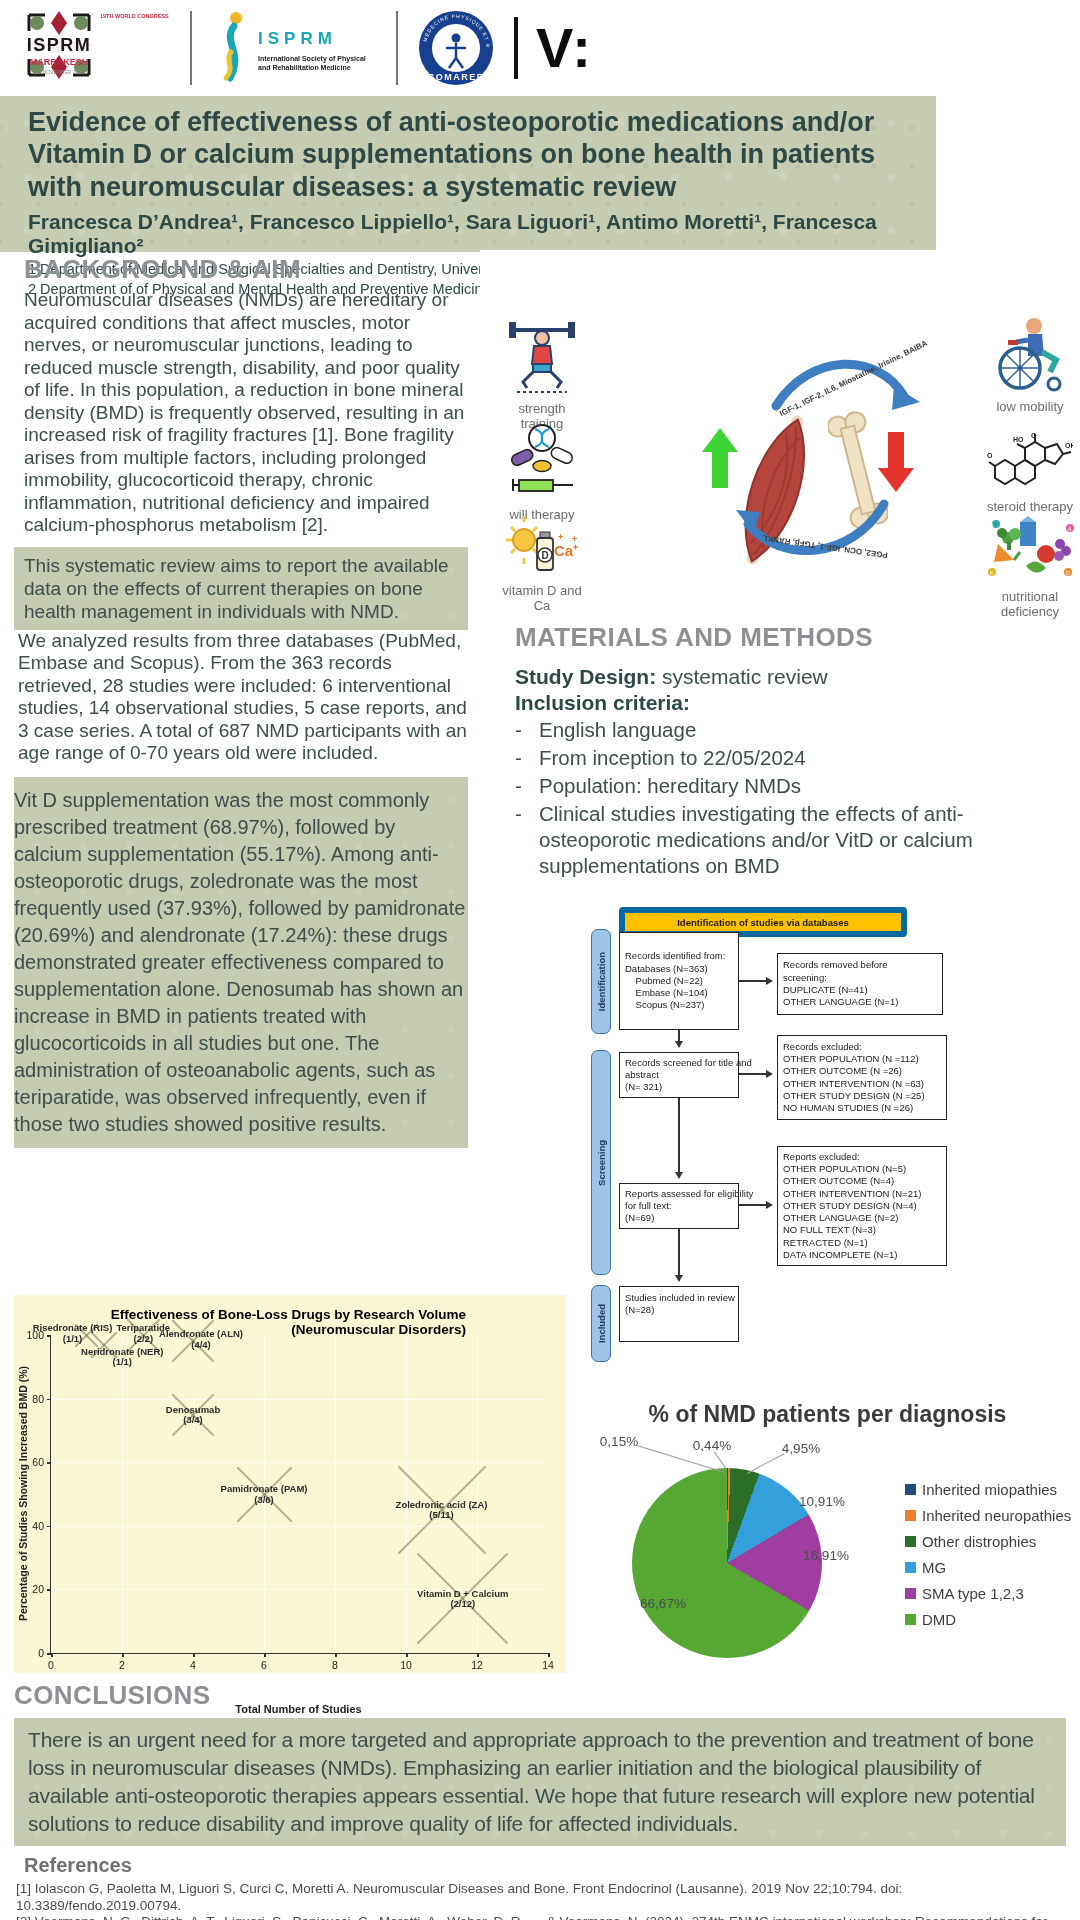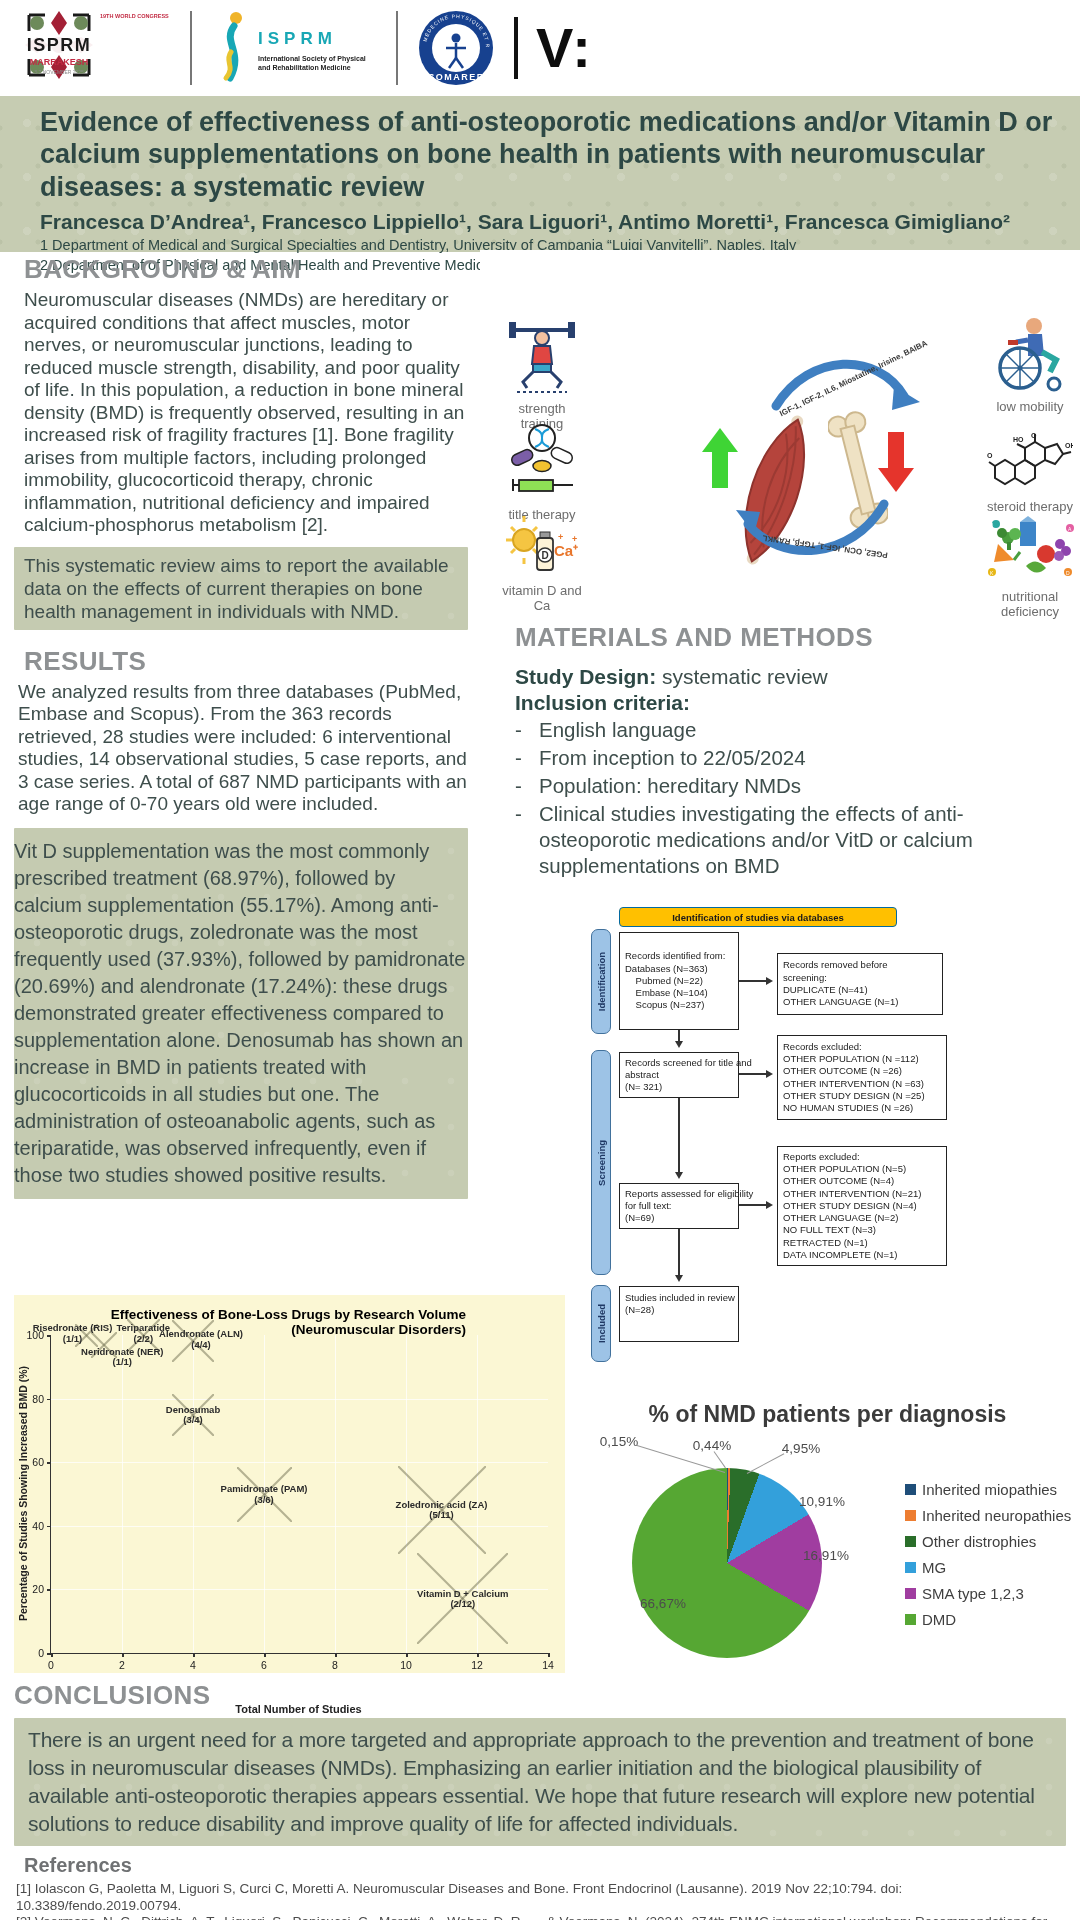--- a/index.html
+++ b/index.html
@@ -7,25 +7,25 @@
     font-family:"Liberation Sans",sans-serif;overflow:hidden;color:#3e4e4c;}
 
   
   #header{position:absolute;left:0;top:0;width:1080px;height:96px;background:#fff;
     display:flex;align-items:center;gap:18px;padding-left:14px;box-sizing:border-box;}
   .vdiv{width:2px;height:74px;background:#777;}
   .vdiv.thick{width:4px;height:62px;background:#111;}
   #v-logo{font-size:56px;font-weight:900;color:#0d0d0d;letter-spacing:2px;line-height:1;}
 
   
-  #titlebar{position:absolute;left:0;top:96px;width:1080px;height:156px;background:#c6ccb2;
+  #titlebar{position:absolute;left:0;top:96px;width:936px;height:156px;background:#c6ccb2;
     background-image:radial-gradient(rgba(255,255,255,.14) 10%,transparent 11%),
                      radial-gradient(rgba(90,110,70,.10) 9%,transparent 10%);
     background-size:54px 54px,38px 38px;background-position:0 0,19px 13px;
-    box-sizing:border-box;padding:10px 24px 0 40px;}
+    box-sizing:border-box;padding:10px 24px 0 28px;}
   #poster-title{font-size:27px;font-weight:800;color:#2d4845;line-height:1.2;margin:0;}
   #authors{font-size:21px;font-weight:800;color:#2d4845;margin-top:7px;}
   .affil{font-size:14.5px;font-weight:400;color:#2d4845;margin-top:2px;line-height:1.25;}
 
   .sec-h{font-size:26px;font-weight:800;color:#8e9193;letter-spacing:.4px;margin:0;}
   .body-txt{font-size:19px;line-height:22.5px;color:#3e4e4c;}
   .greenbox{background:#c5cbb1;
     background-image:radial-gradient(rgba(255,255,255,.10) 10%,transparent 11%);
     background-size:46px 46px;border-radius:1px;}
 
@@ -46,21 +46,21 @@
   
   #methods{position:absolute;left:515px;top:622px;width:560px;}
   #methods .line1{margin-top:12px;font-size:21px;}
   #methods b{color:#2d4845;}
   .bullet{display:flex;font-size:20.5px;line-height:26px;color:#3e4e4c;margin-top:2px;}
   .bullet .dash{width:24px;flex:none;}
 
   
   #prisma{position:absolute;left:483px;top:903px;width:597px;height:478px;background:#fff;}
   #prisma-banner{position:absolute;left:136px;top:4px;width:276px;height:18px;background:#ffc000;
-    border:1px solid #0369a1;border-radius:4px;display:flex;align-items:center;justify-content:center;
+    border:6px solid #0369a1;border-radius:4px;display:flex;align-items:center;justify-content:center;
     font-size:9.5px;font-weight:bold;color:#1a1a1a;}
   .stage{position:absolute;width:18px;background:#9dc3e6;border:1px solid #41719c;border-radius:7px;
     display:flex;align-items:center;justify-content:center;}
   .stage span{writing-mode:vertical-rl;transform:rotate(180deg);font-size:9.5px;font-weight:bold;color:#1f3864;}
   .pbox{position:absolute;background:#fff;border:1.3px solid #222;box-sizing:border-box;
     font-size:9.5px;line-height:12.3px;color:#222;padding:5px 5px;display:flex;flex-direction:column;justify-content:center;}
   .pbox div{white-space:pre;}
   .varrow{position:absolute;width:1.6px;background:#333;}
   .varrow::after{content:'';position:absolute;bottom:-6px;left:-3.2px;border:4px solid transparent;border-top:7px solid #333;}
   .harrow{position:absolute;height:1.6px;background:#333;}
@@ -170,21 +170,20 @@
     <h1 id="poster-title">Evidence of effectiveness of anti-osteoporotic medications and/or Vitamin D or calcium supplementations on bone health in patients with neuromuscular diseases: a systematic review</h1>
     <div id="authors">Francesca D’Andrea¹, Francesco Lippiello¹, Sara Liguori¹, Antimo Moretti¹, Francesca Gimigliano²</div>
     <div class="affil">1 Department of Medical and Surgical Specialties and Dentistry, University of Campania “Luigi Vanvitelli”, Naples, Italy</div>
     <div class="affil">2 Department of of Physical and Mental Health and Preventive Medicine, University of Campania “Luigi Vanvitelli”, Naples, Italy</div>
   </div>
 
   <div id="leftcol">
     <h2 class="sec-h" style="margin-left:10px;">BACKGROUND &amp; AIM</h2>
     <div id="bg-body" class="body-txt">Neuromuscular diseases (NMDs) are hereditary or acquired conditions that affect muscles, motor nerves, or neuromuscular junctions, leading to reduced muscle strength, disability, and poor quality of life. In this population, a reduction in bone mineral density (BMD) is frequently observed, resulting in an increased risk of fragility fractures [1]. Bone fragility arises from multiple factors, including prolonged immobility, glucocorticoid therapy, chronic inflammation, nutritional deficiency and impaired calcium-phosphorus metabolism [2].</div>
     <div id="aim-box" class="greenbox">This systematic review aims to report the available data on the effects of current therapies on bone health management in individuals with NMD.</div>
-    <h2 id="results-h" class="sec-h">RESULTS</h2>
     <div id="results-body" class="body-txt">We analyzed results from three databases (PubMed, Embase and Scopus). From the 363 records retrieved, 28 studies were included: 6 interventional studies, 14 observational studies, 5 case reports, and 3 case series. A total of 687 NMD participants with an age range of 0-70 years old were included.</div>
     <div id="findings-box" class="greenbox">Vit D supplementation was the most commonly prescribed treatment (68.97%), followed by calcium supplementation (55.17%). Among anti-osteoporotic drugs, zoledronate was the most frequently used (37.93%), followed by pamidronate (20.69%) and alendronate (17.24%): these drugs demonstrated greater effectiveness compared to supplementation alone. Denosumab has shown an increase in BMD in patients treated with glucocorticoids in all studies but one. The administration of osteoanabolic agents, such as teriparatide, was observed infrequently, even if those two studies showed positive results.</div>
   </div>
 
   <div id="figure1">
 
     <div class="fig-item" style="left:22px;top:66px;width:80px;">
       <svg width="66" height="80" viewBox="0 0 66 80">
         <rect x="2" y="12" width="62" height="4" fill="#28406e"></rect>
         <rect x="0" y="6" width="7" height="16" fill="#28406e"></rect>
@@ -202,21 +201,21 @@
         <circle cx="35" cy="16" r="13" fill="#fff" stroke="#222" stroke-width="2"></circle>
         <path d="M28,7 C42,12 28,20 42,25 M42,7 C28,12 42,20 28,25" stroke="#1a9bd7" stroke-width="2" fill="none"></path>
         <rect x="4" y="30" width="22" height="11" rx="5.5" fill="#7b5ea7" stroke="#222" stroke-width="1.5" transform="rotate(-25 15 35)"></rect>
         <rect x="44" y="28" width="22" height="11" rx="5.5" fill="#fff" stroke="#222" stroke-width="1.5" transform="rotate(25 55 33)"></rect>
         <ellipse cx="35" cy="44" rx="9" ry="5.5" fill="#f2c230" stroke="#222" stroke-width="1.5"></ellipse>
         <rect x="12" y="58" width="34" height="11" fill="#8ee055" stroke="#222" stroke-width="1.8"></rect>
         <line x1="46" y1="63" x2="66" y2="63" stroke="#222" stroke-width="2"></line>
         <line x1="6" y1="63" x2="12" y2="63" stroke="#222" stroke-width="2"></line>
         <line x1="6" y1="57" x2="6" y2="69" stroke="#222" stroke-width="2"></line>
       </svg>
-      <div class="fig-label">title therapy</div>
+      <div class="fig-label">will therapy</div>
     </div>
     <div class="fig-item" style="left:22px;top:264px;width:80px;">
       <svg width="72" height="64" viewBox="0 0 72 64">
         <g stroke="#f5c542" stroke-width="3">
           <line x1="18" y1="2" x2="18" y2="8"></line>
             <line x1="18" y1="44" x2="18" y2="50"></line>
           <line x1="0" y1="26" x2="6" y2="26"></line>
             <line x1="30" y1="26" x2="36" y2="26"></line>
           <line x1="5" y1="13" x2="9" y2="17"></line>
             <line x1="27" y1="35" x2="31" y2="39"></line>

